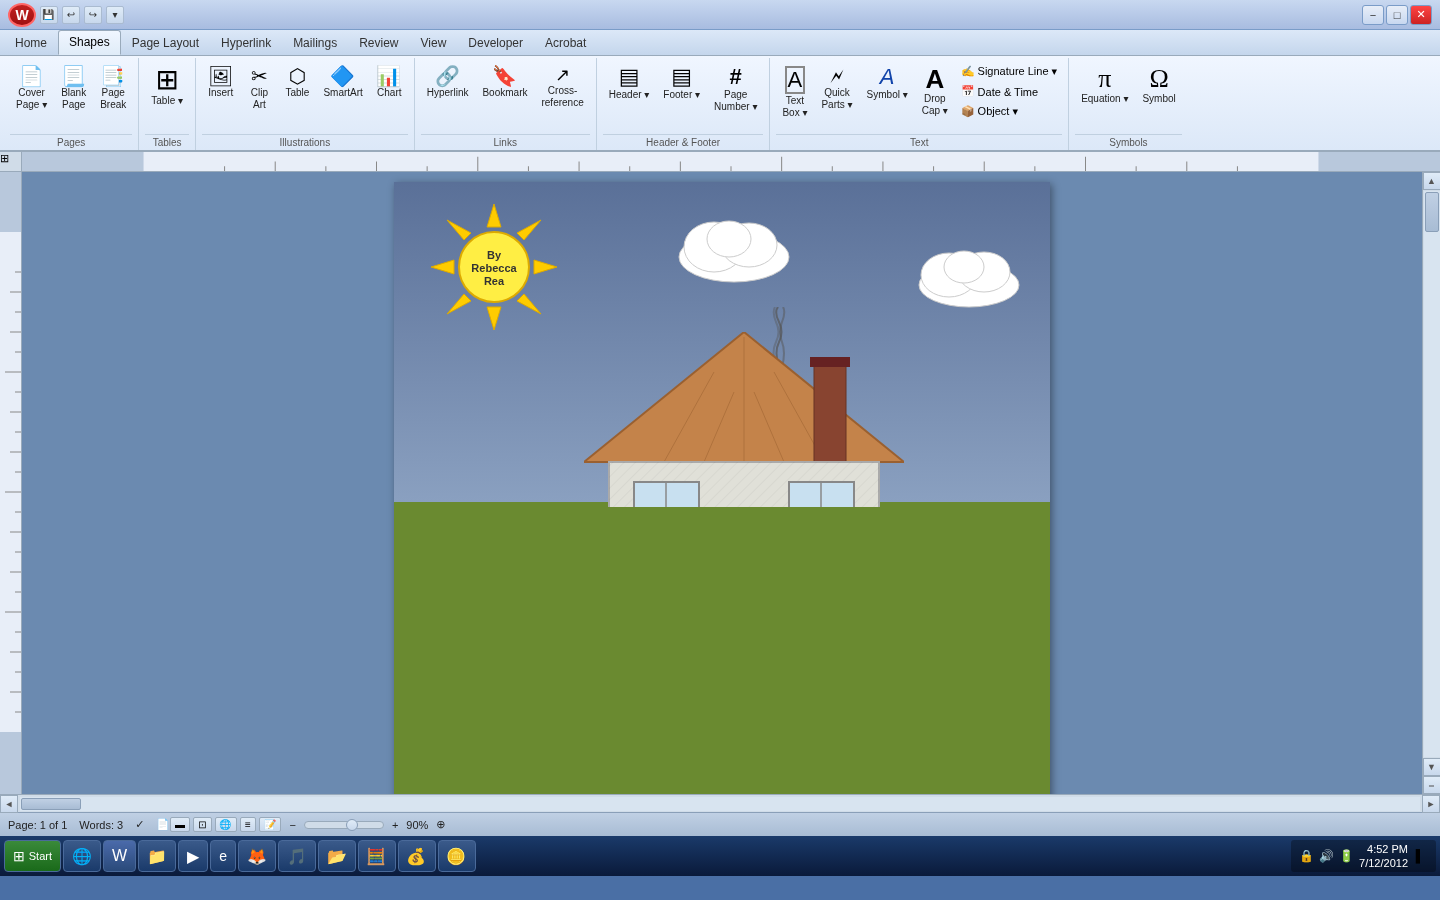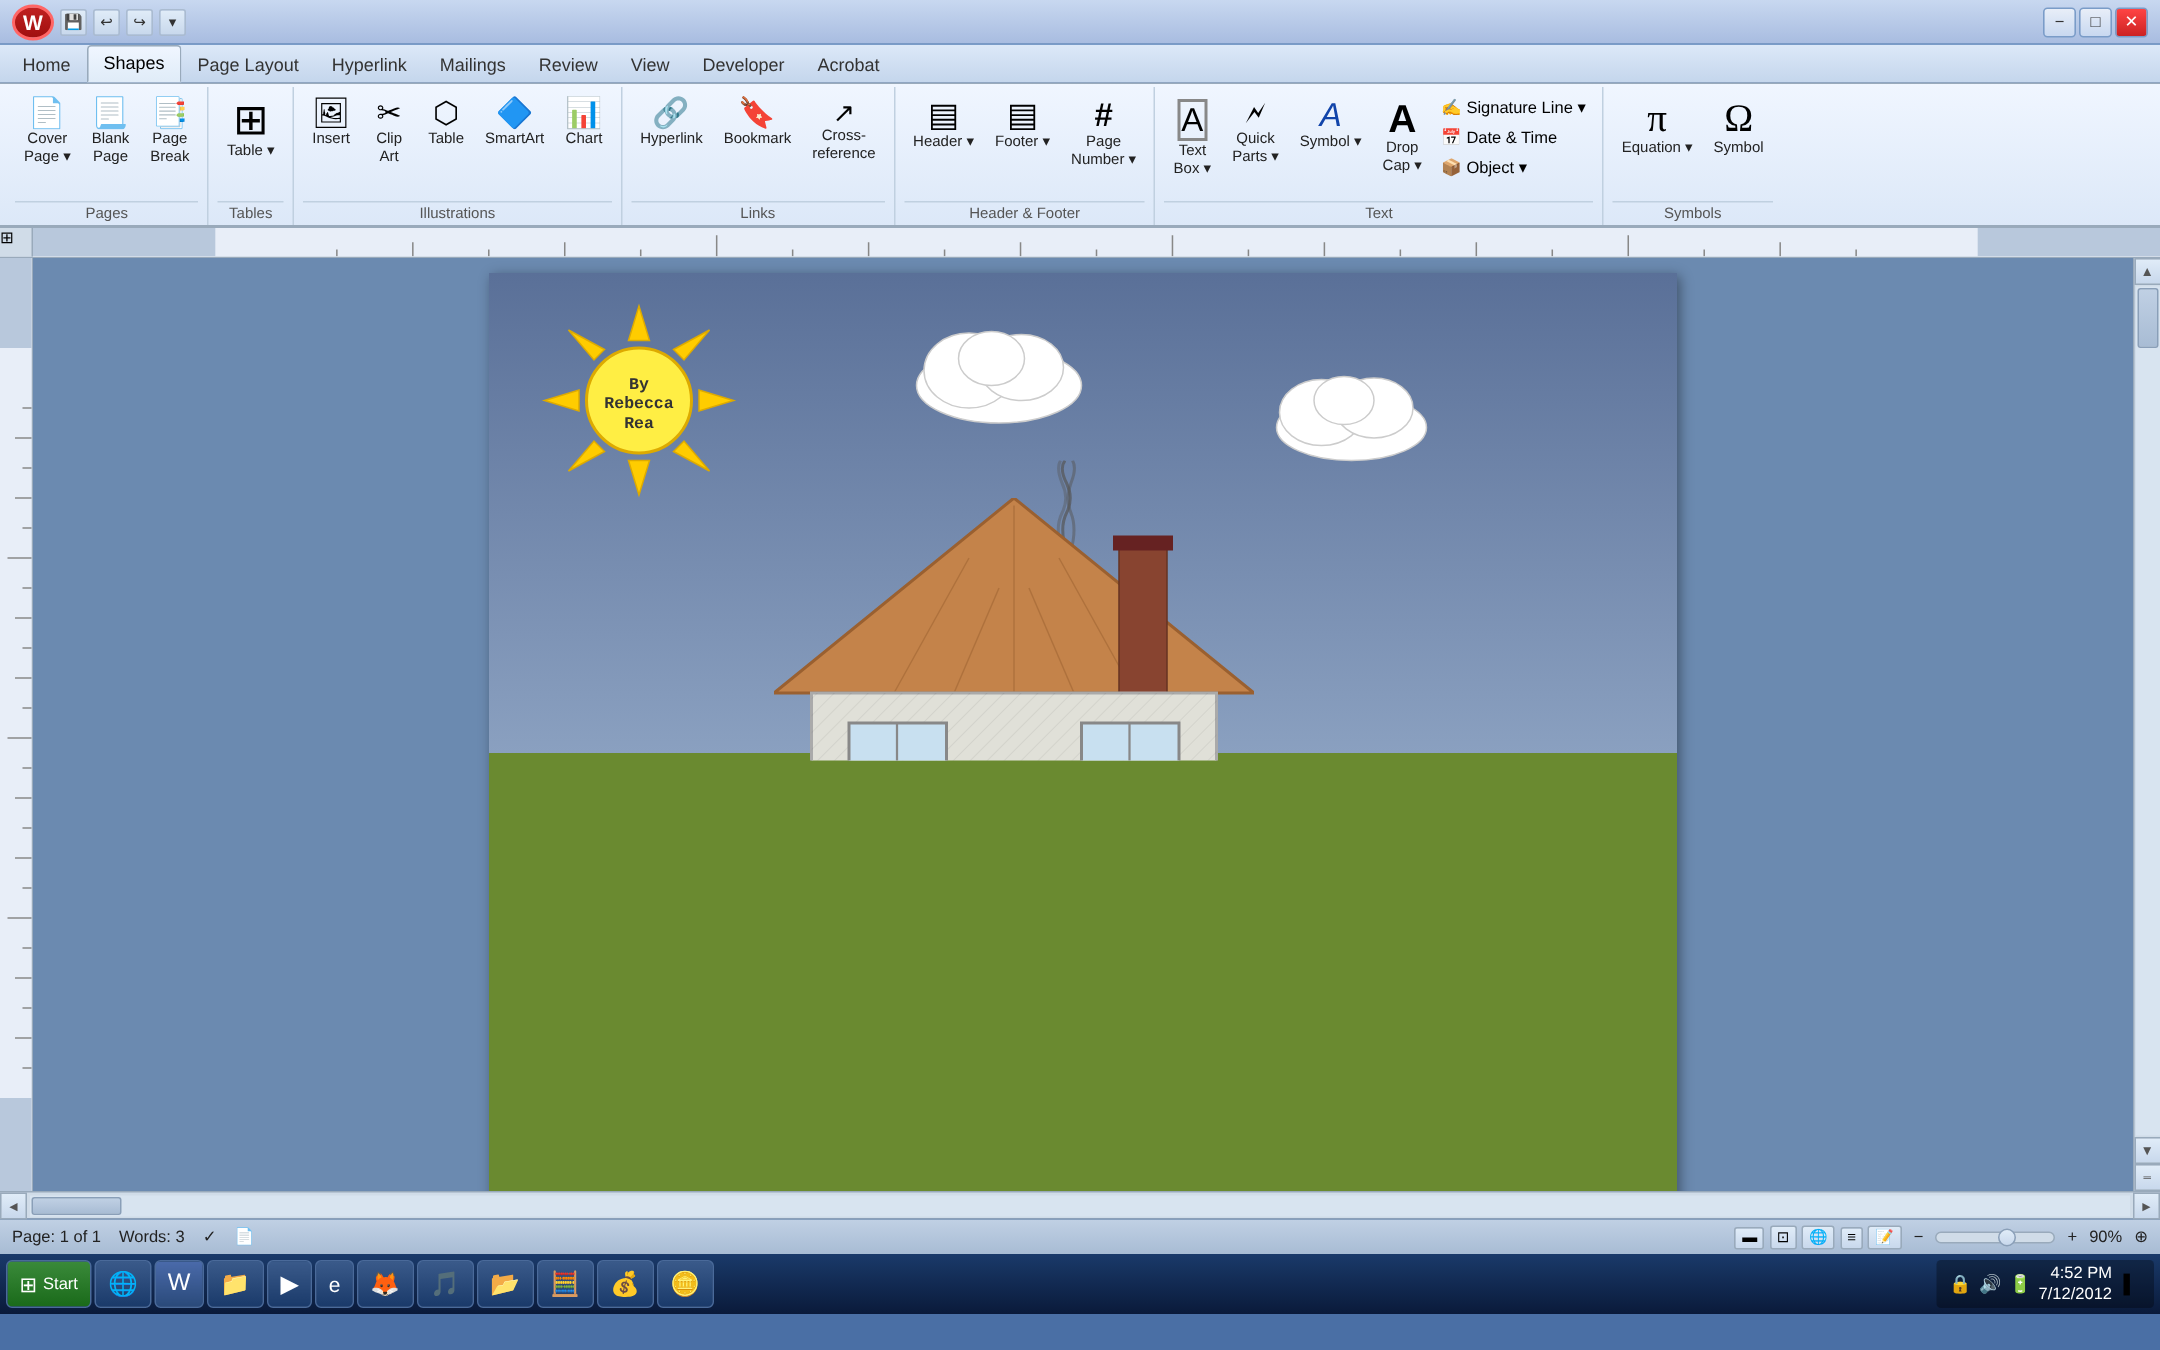--- a/index.html
+++ b/index.html
@@ -121,27 +121,26 @@
     }
     #doc-area {
       flex: 1;
       overflow: hidden;
       display: flex;
       justify-content: center;
       padding: 10px 40px;
       background: #6b8ab0;
     }
     #document {
-      width: 792px;
+      width: 656px;
       height: 620px;
       background: #f0abfc;
       box-shadow: 2px 2px 8px rgba(0,0,0,0.4);
       position: relative;
       overflow: hidden;
-      font-family: Liberation Mono, monospace;
     }
     #right-scrollbar {
       width: 18px;
       background: #d0dce8;
       border-left: 1px solid #9ab;
       display: flex;
       flex-direction: column;
       align-items: center;
     }
     .scroll-arrow { width: 18px; height: 18px; background: linear-gradient(to bottom, #e0ecf8, #c8d8ec); border: 1px solid #9ab; display: flex; align-items: center; justify-content: center; cursor: pointer; font-size: 9px; color: #555; }
@@ -152,21 +151,20 @@
     #doc-sky { position: absolute; top: 0; left: 0; width: 100%; height: 320px; background: linear-gradient(to bottom, #5a7098, #8aa0c0); }
     #doc-ground { position: absolute; bottom: 0; left: 0; width: 100%; height: 300px; background: #6a8a30; }
 
     
     #status-bar {
       height: 24px;
       background: linear-gradient(to bottom, #c0d0e4, #a8bcd4);
       border-top: 1px solid #8a9fb8;
       display: flex;
       align-items: center;
-      justify-content: space-between;
       padding: 0 8px;
       font-size: 11px;
       color: #222;
     }
     #status-left { display: flex; align-items: center; gap: 12px; }
     #status-right { display: flex; align-items: center; gap: 8px; }
 
     
     #taskbar {
       height: 40px;

